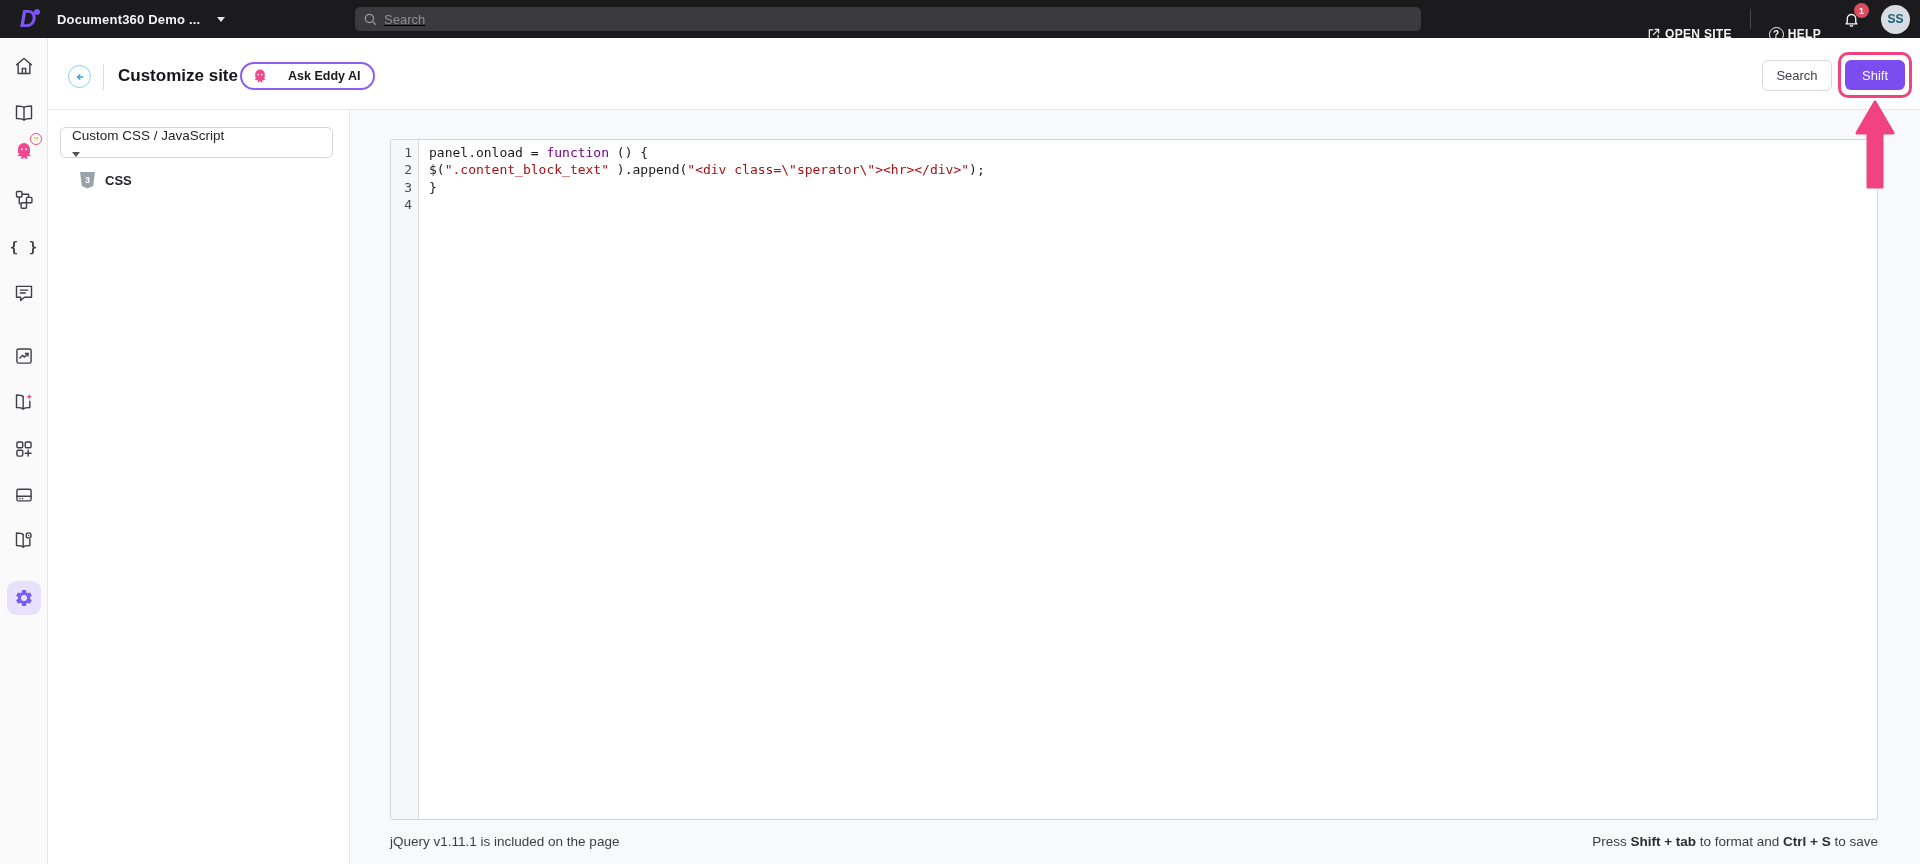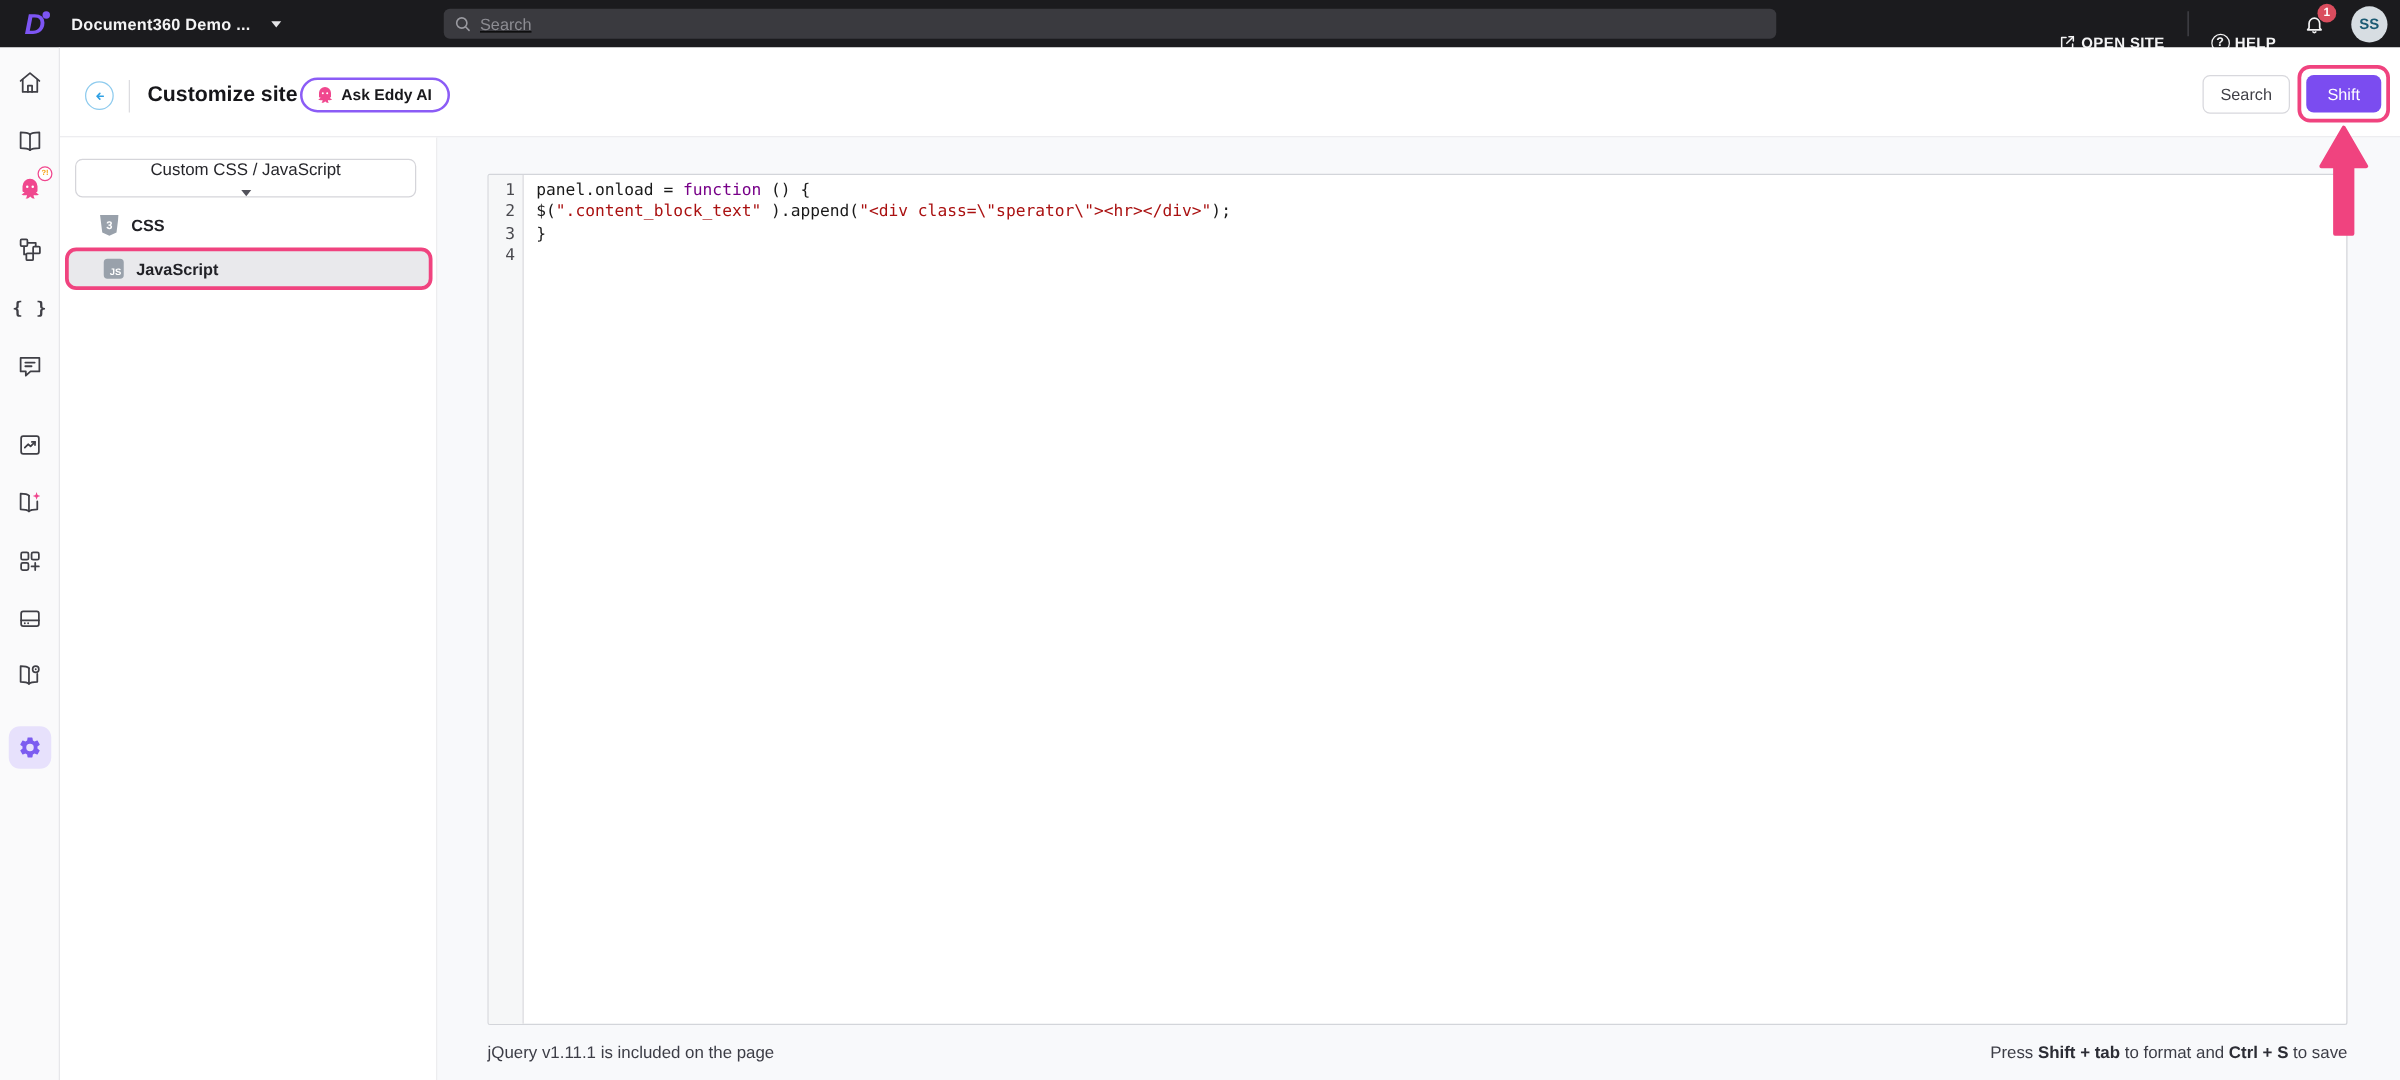--- a/index.html
+++ b/index.html
@@ -33,31 +33,31 @@
   .braces-glyph { font-family:"DejaVu Sans Mono", monospace; font-size:14px; font-weight:700; color:#3f3f46; letter-spacing:1px; }
   .eddy-wrap { position:relative; }
   .eddy-badge { position:absolute; right:6px; top:-6px; width:12px; height:12px; background:#fff; border:1px solid #f0478e; border-radius:50%; font-size:6px; font-weight:700; color:#f59e0b; display:flex; align-items:center; justify-content:center; }
   .rail-active { position:absolute; left:7px; top:543px; width:34px; height:34px; background:#e7e1fc; border-radius:9px; display:flex; align-items:center; justify-content:center; cursor:pointer; }
 
   
   .header { position:absolute; left:48px; top:38px; width:1872px; height:72px; background:#fff; border-bottom:1px solid #e8e8eb; }
   .back-btn { position:absolute; left:20px; top:27px; width:23px; height:23px; border:1.5px solid #8ecbee; border-radius:50%; display:flex; align-items:center; justify-content:center; cursor:pointer; background:#fff; }
   .head-divider { position:absolute; left:55px; top:26px; width:1px; height:26px; background:#dcdce0; }
   .page-title { position:absolute; left:70px; top:28px; font-size:17px; font-weight:700; color:#16161a; }
-  .eddy-pill { position:absolute; left:192px; top:24px; height:28px; padding:0 13px 0 10px; border:2px solid #8b5cf6; border-radius:15px; background:#fff; display:flex; align-items:center; gap:5px; cursor:pointer; }
+  .eddy-pill { position:absolute; left:192px; top:24px; height:28px; padding:0 13px 0 10px; border:2px solid #8b5cf6; border-radius:15px; background:#fff; display:flex; align-items:center; gap:20px; cursor:pointer; }
   .eddy-pill span { font-size:12.5px; font-weight:700; color:#18181b; }
 
   .cancel-btn { position:absolute; left:1762px; top:60px; width:70px; height:31px; background:#fff; border:1px solid #d8d8dd; border-radius:6px; font-size:13px; color:#3f3f46; font-family:"Liberation Sans", sans-serif; cursor:pointer; z-index:5; }
   .save-ring { position:absolute; left:1838px; top:52px; width:74px; height:46px; border:3px solid #f0437f; border-radius:10px; display:flex; align-items:center; justify-content:center; z-index:5; background:transparent; }
   .save-btn { width:60px; height:30px; background:#7b4cf0; border:none; border-radius:6px; color:#fff; font-size:13px; font-family:"Liberation Sans", sans-serif; cursor:pointer; }
   .big-arrow { position:absolute; left:1853px; top:100px; z-index:10; }
 
   
   .sidepanel { position:absolute; left:48px; top:110px; width:302px; height:754px; background:#fff; border-right:1px solid #e7e7ea; }
-  .dropdown { position:absolute; left:12px; top:17px; width:273px; height:31px; border:1px solid #d5d5da; border-radius:6px; background:#fff; display:flex; align-items:center; justify-content:space-between; padding:0 11px; cursor:pointer;flex-direction:column; }
+  .dropdown { position:absolute; left:12px; top:17px; width:273px; height:31px; border:1px solid #d5d5da; border-radius:6px; background:#fff; display:flex; justify-content:space-between; padding:0 11px; cursor:pointer;flex-direction:column; }
   .dropdown span { font-size:13.5px; color:#26262b; }
   .dd-caret { width:0; height:0; border-left:4.5px solid transparent; border-right:4.5px solid transparent; border-top:5px solid #52525b; }
   .panel-item { position:absolute; display:flex; align-items:center; gap:10px; cursor:pointer; }
   .item-css { left:4px; top:55px; width:294px; height:30px; padding-left:28px; border-radius:8px; }
   .item-js  { left:4px; top:88px; width:294px; height:34px; padding-left:28px; background:#e9e9ec; border:3px solid #f0437f; border-radius:9px; }
   .panel-item .lbl { font-size:13px; font-weight:700; color:#222227; }
   .css3-ico { width:15px; height:17px; background:#99a1ab; clip-path:polygon(0 0,100% 0,88% 85%,50% 100%,12% 85%); color:#fff; font-size:9px; font-weight:700; display:flex; align-items:center; justify-content:center; }
   .js-ico { width:16px; height:16px; background:#99a1ab; border-radius:3px; color:#fff; font-size:7.5px; font-weight:700; display:flex; align-items:flex-end; justify-content:flex-end; padding:0 2px 1px 0; }
 
   
@@ -229,24 +229,20 @@
 
 <div class="sidepanel">
   <div class="dropdown">
     <span>Custom CSS / JavaScript</span>
     <span class="dd-caret"></span>
   </div>
   <div class="panel-item item-css">
     <span class="css3-ico">3</span>
     <span class="lbl">CSS</span>
   </div>
-  <div class="panel-item item-js">
-    <span class="js-ico">JS</span>
-    <span class="lbl">JavaScript</span>
-  </div>
 </div>
 
 <div class="main">
   <div class="editor">
     <div class="gutter">
         <div>1</div>
         <div>2</div>
         <div>3</div>
         <div>4</div>
       </div>

